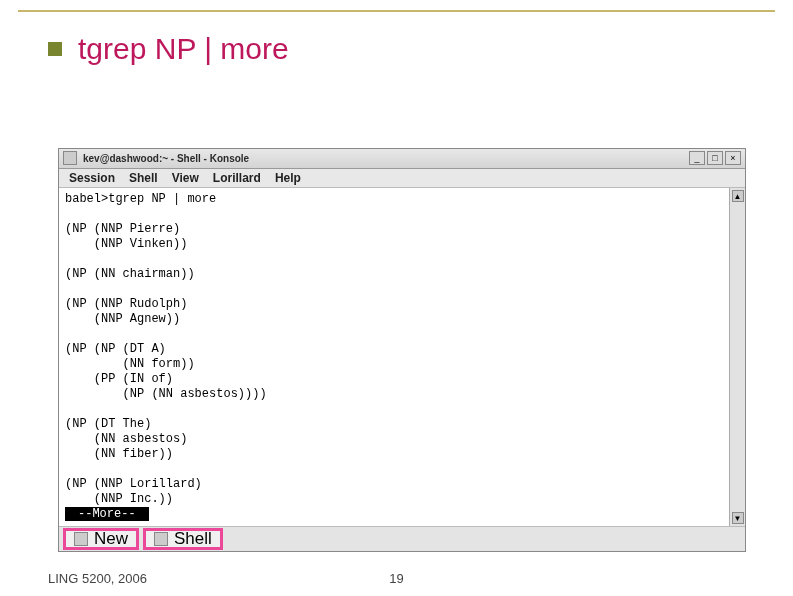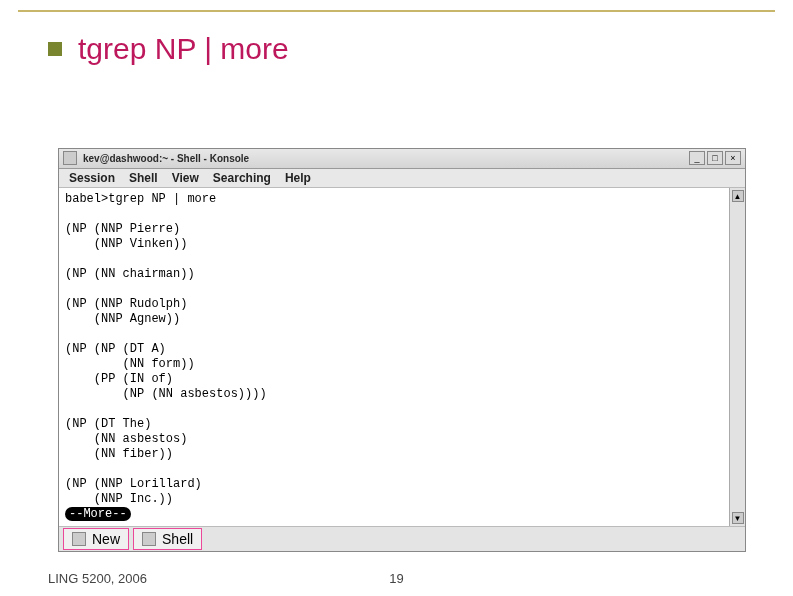--- a/index.html
+++ b/index.html
@@ -162,26 +162,26 @@
       height: 28px;
       background: #e4e4e4;
       border-top: 1px solid #bbb;
       display: flex;
       align-items: center;
       padding: 0 4px;
       gap: 4px;
     }
     .status-btn {
       height: 22px;
-      border: 1px solid #ec4899;
+      border: 3px solid #ec4899;
       background: #f0f0f0;
       display: flex;
       align-items: center;
       padding: 0 8px;
-      font-size: 14px;
+      font-size: 17px;
       gap: 6px;
     }
     .status-icon {
       width: 14px;
       height: 14px;
       background: #ccc;
       border: 1px solid #888;
     }
     .footer {
       position: absolute;
@@ -200,22 +200,21 @@
       text-align: center;
     }
     .footer-center {
       position: absolute;
       left: 50%;
       transform: translateX(-50%);
     }
     .more-highlight {
       background: #000;
       color: #fff;
-      padding: 0 4px;
-      border-radius: 7px;
+      padding: 0 13px;
     }
   </style>
 </head>
 <body>
 
 <div class="title-container">
   <div class="title-left-accent"></div>
   <div class="title-underline"></div>
 </div>
 
@@ -236,21 +235,21 @@
       <div class="tb-btn">_</div>
       <div class="tb-btn">□</div>
       <div class="tb-btn">×</div>
     </div>
   </div>
 
   <div class="menubar">
     <span class="mitem">Session</span>
     <span class="mitem">Shell</span>
     <span class="mitem">View</span>
-    <span class="mitem">Searching</span>
+    <span class="mitem">Lorillard</span>
     <span class="mitem">Help</span>
   </div>
 
   <div class="terminal-body">
     <div class="terminal-text"><span>babel&gt;tgrep NP | more
 
 (NP (NNP Pierre)
     (NNP Vinken))
 
 (NP (NN chairman))

